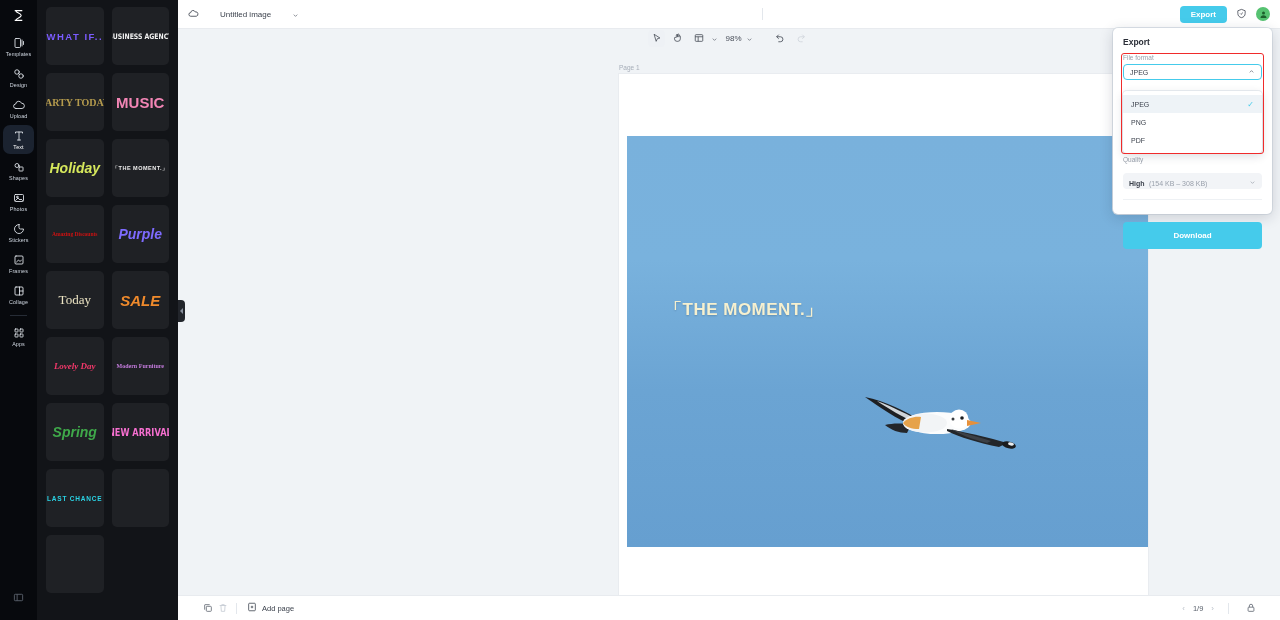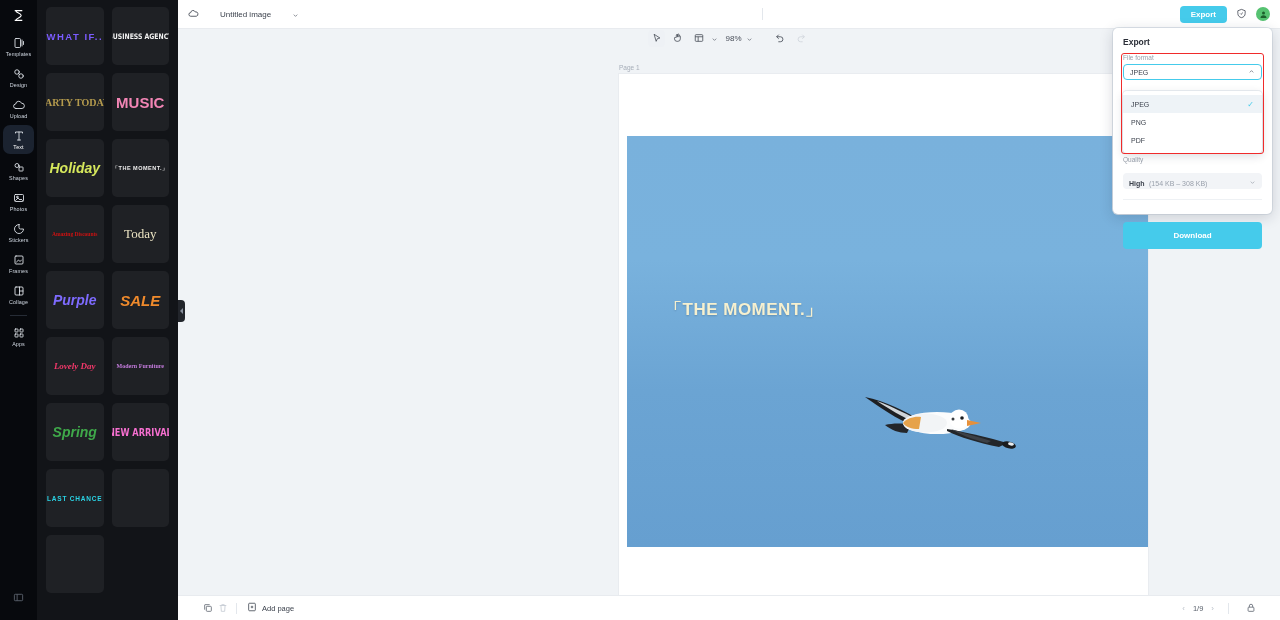--- a/index.html
+++ b/index.html
@@ -291,24 +291,24 @@
         <div class="tcard">
           <span style="color: rgb(214, 232, 92); font-size: 14px; font-weight: bold; font-style: italic; font-family: &quot;Liberation Sans&quot;, sans-serif; letter-spacing: 0px;">Holiday</span>
         </div>
         <div class="tcard">
           <span style="color: rgb(237, 237, 237); font-size: 5.5px; font-weight: bold; font-style: normal; font-family: &quot;Liberation Sans&quot;, sans-serif; letter-spacing: 0.5px;">「THE MOMENT.」</span>
         </div>
         <div class="tcard">
           <span style="color: rgb(207, 17, 17); font-size: 5.5px; font-weight: bold; font-style: normal; font-family: &quot;Liberation Serif&quot;, serif; letter-spacing: 0px;">Amazing Discounts</span>
         </div>
         <div class="tcard">
+          <span style="color: rgb(126, 107, 255); font-size: 14px; font-weight: bold; font-style: italic; font-family: &quot;Liberation Sans&quot;, sans-serif; letter-spacing: 0px;">Purple</span>
+        </div>
+        <div class="tcard">
           <span style="color: rgb(236, 228, 195); font-size: 13px; font-weight: normal; font-style: normal; font-family: &quot;Liberation Serif&quot;, serif; letter-spacing: 0px;">Today</span>
-        </div>
-        <div class="tcard">
-          <span style="color: rgb(126, 107, 255); font-size: 14px; font-weight: bold; font-style: italic; font-family: &quot;Liberation Sans&quot;, sans-serif; letter-spacing: 0px;">Purple</span>
         </div>
         <div class="tcard">
           <span style="color: rgb(239, 138, 44); font-size: 15px; font-weight: bold; font-style: italic; font-family: &quot;Liberation Sans&quot;, sans-serif; letter-spacing: 0px;">SALE</span>
         </div>
         <div class="tcard">
           <span style="color: rgb(242, 56, 106); font-size: 9px; font-weight: bold; font-style: italic; font-family: &quot;Liberation Serif&quot;, serif; letter-spacing: 0px;">Lovely Day</span>
         </div>
         <div class="tcard">
           <span style="color: rgb(199, 125, 224); font-size: 6px; font-weight: bold; font-style: normal; font-family: &quot;Liberation Serif&quot;, serif; letter-spacing: 0px;">Modern Furniture</span>
         </div>

